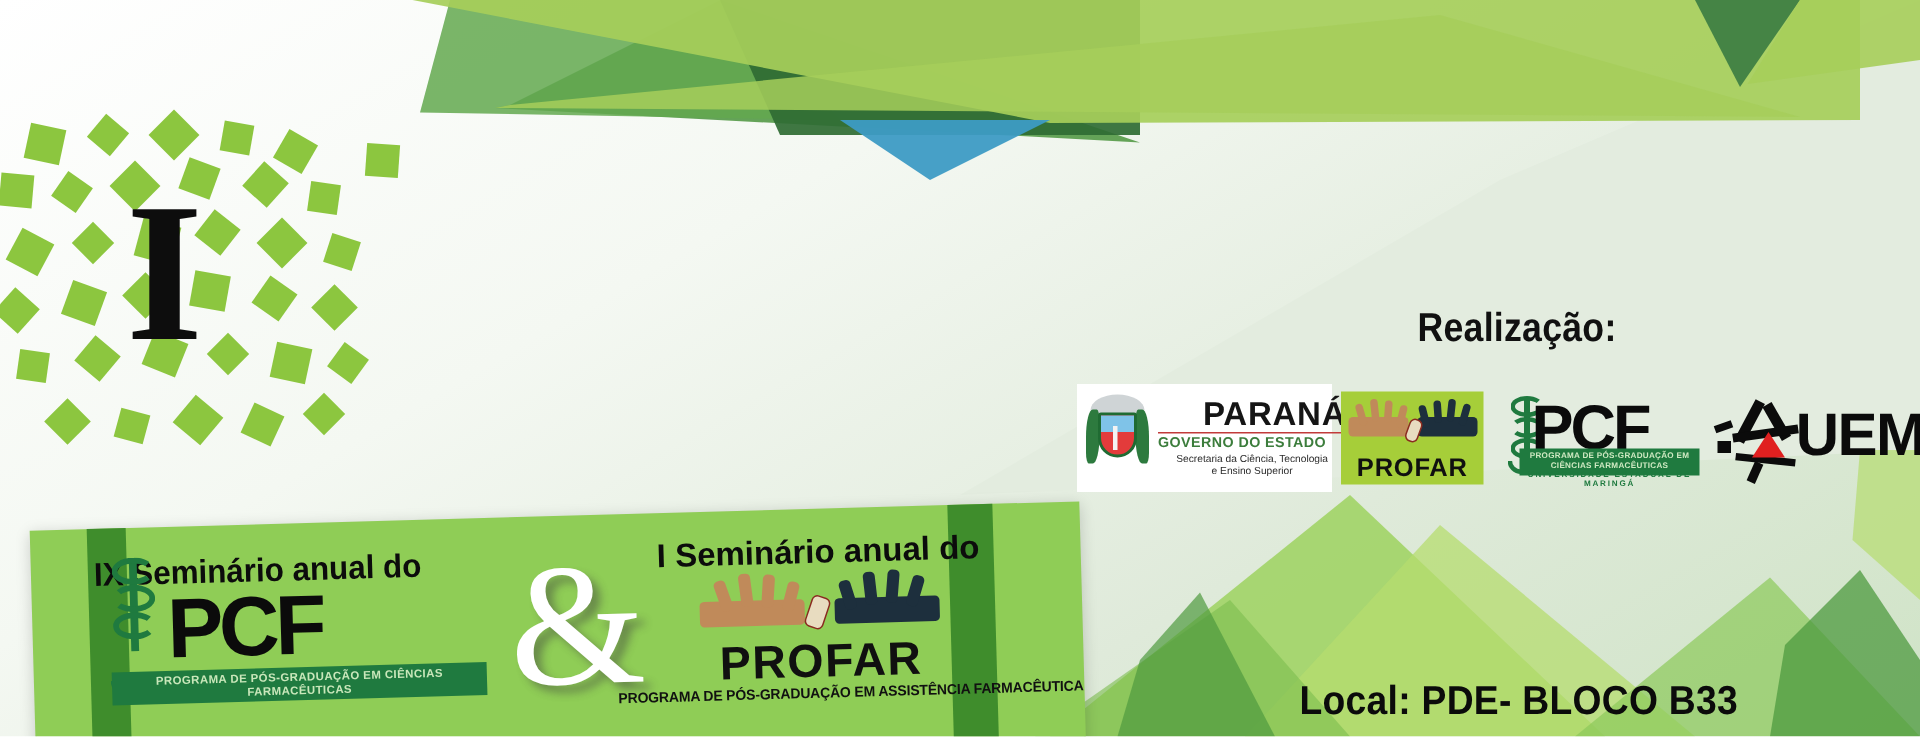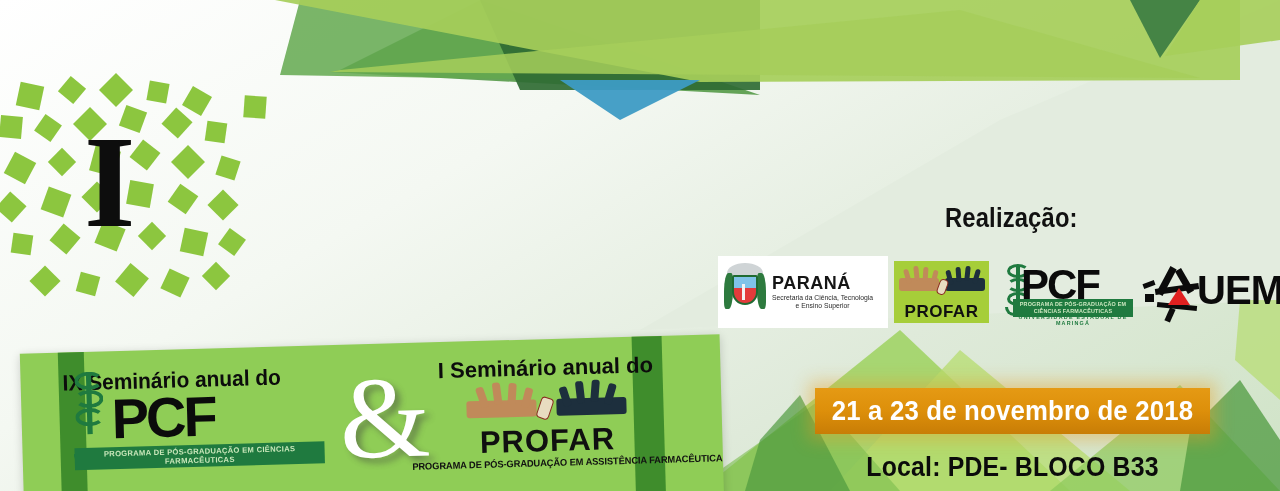--- a/index.html
+++ b/index.html
@@ -144,25 +144,26 @@
   .crest-wings {
     position: absolute;
     left: 5px; top: 0px;
     width: 36px; height: 13px;
     background: #cfd4d6;
     border-radius: 50% 50% 40% 40% / 80% 80% 20% 20%;
   }
   .parana-text { margin-left: 4px; }
   .parana-name {
     font-family: "Liberation Sans", sans-serif;
-    font-size: 18px;
+    font-size: 22px;
     font-weight: 700;
     color: #151515;
     letter-spacing: 0.5px;
     line-height: 1;
+    margin-left: 30px;
   }
   .parana-gov {
     font-family: "Liberation Sans", sans-serif;
     font-size: 9.5px;
     font-weight: 700;
     color: #3c7d3c;
     letter-spacing: 0.3px;
     border-top: 1px solid #c23b3b;
     padding-top: 1px;
     margin-top: 1px;
@@ -560,20 +561,21 @@
       <div class="parana-crest">
         <div class="crest-wings"></div>
         <div class="crest-wreath-l"></div>
         <div class="crest-wreath-r"></div>
         <div class="crest-shield"></div>
         <div class="crest-sky"></div>
         <div class="crest-fig"></div>
       </div>
       <div class="parana-text">
         <div class="parana-name">PARANÁ</div>
+        <div class="parana-gov">GOVERNO DO ESTADO</div>
         <div class="parana-sec">
           <div>Secretaria da Ciência, Tecnologia</div>
           <div>e Ensino Superior</div>
         </div>
       </div>
     </div>
 
     <div class="profar-logo">
       <div class="profar-hands">
         <div class="hand-l"></div>
@@ -658,18 +660,15 @@
         <div class="finger" style="right:42px; top:-1px; width:8px; height:22px; background:#1d2f3d; transform:rotate(-5deg);"></div>
         <div class="finger" style="right:57px; top:4px;  width:8px; height:20px; background:#1d2f3d; transform:rotate(-16deg);"></div>
         <div class="pill" style="left:72px; top:14px; width:13px; height:22px;"></div>
       </div>
       <div class="profar-big-word">PROFAR</div>
       <div class="profar-big-sub">PROGRAMA DE PÓS-GRADUAÇÃO EM ASSISTÊNCIA FARMACÊUTICA</div>
     </div>
 
   </div>
 
-  <div class="date-banner">
-    <span class="date-text">21 a 23 de novembro de 2018</span>
-  </div>
   <div class="local-text">Local: PDE- BLOCO B33</div>
 
 </div>
 
 </body></html>

